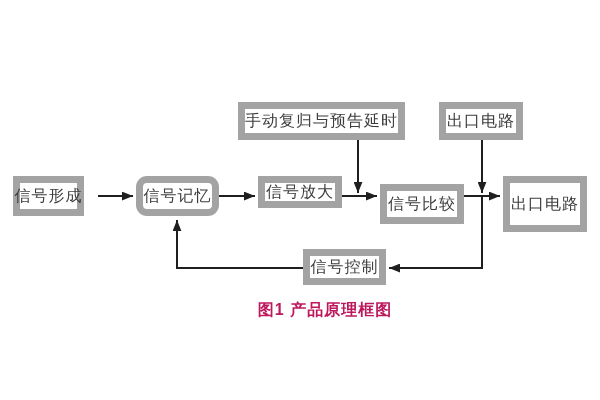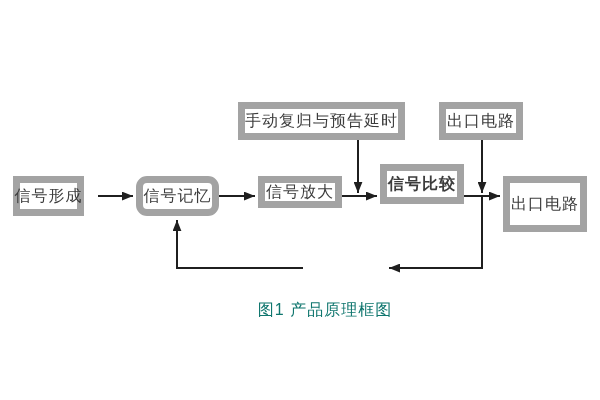--- a/index.html
+++ b/index.html
@@ -32,37 +32,38 @@
     display: flex;
     align-items: center;
     justify-content: center;
     white-space: nowrap;
     letter-spacing: 1px;
   }
   
   .n-formation   { left: 13px;  top: 176px; width: 71px;  height: 40px; }
   .n-memory      { left: 136px; top: 176px; width: 83px;  height: 40px; border-radius: 11px; }
   .n-amplify     { left: 258px; top: 176px; width: 84px;  height: 32px; text-align: right; }
-  .n-compare     { left: 380px; top: 164px; width: 84px;  height: 40px; font-weight: bold; }
+  .n-compare     { left: 380px; top: 184px; width: 84px;  height: 40px; }
   .n-output      { left: 503px; top: 176px; width: 84px;  height: 56px; }
   
   .n-manualreset { left: 238px; top: 102px; width: 167px; height: 38px; }
   .n-alarmtimer  { left: 439px; top: 102px; width: 84px;  height: 38px; }
   
   .n-control     { left: 303px; top: 249px; width: 83px;  height: 36px; }
 
   .caption {
     position: absolute;
     left: 225px;
     top: 300px;
     width: 200px;
     text-align: center;
-    color: #0f766e;
+    color: #be185d;
     font-size: 16px;
     letter-spacing: 1px;
+    font-weight: bold;
   }
   .edge {
     stroke: #1f1f1f;
     stroke-width: 2;
     fill: none;
   }
 </style>
 </head>
 <body>
 
@@ -89,15 +90,16 @@
 
   <div class="node n-formation">信号形成</div>
   <div class="node n-memory">信号记忆</div>
   <div class="node n-amplify">信号放大</div>
   <div class="node n-compare">信号比较</div>
   <div class="node n-output">出口电路</div>
 
   <div class="node n-manualreset">手动复归与预告延时</div>
   <div class="node n-alarmtimer">出口电路</div>
 
+  <div class="node n-control">信号控制</div>
 
   <div class="caption">图1 产品原理框图</div>
 </div>
 
 </body></html>

